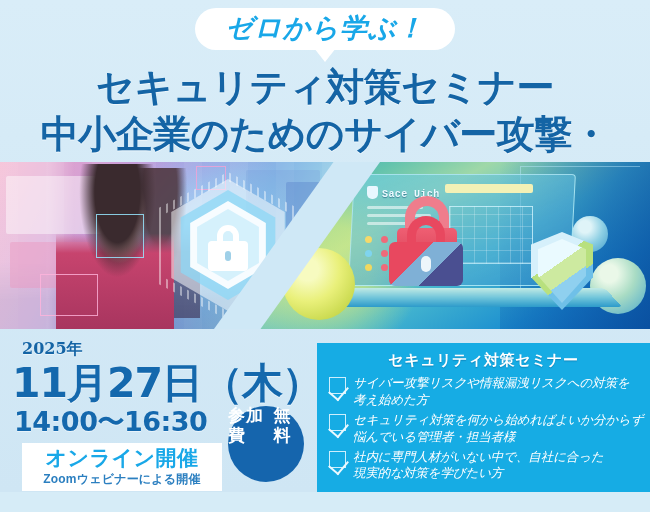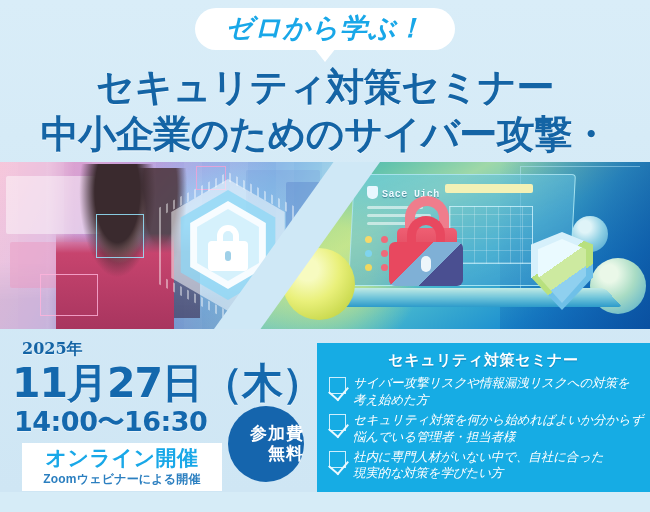--- a/index.html
+++ b/index.html
@@ -215,21 +215,21 @@
   }
   .onlinebox .main {
     font-size:21px; font-weight:bold; color:#19a8e8; line-height:1.15; letter-spacing:.5px;
   }
   .onlinebox .sub {
     font-size:12px; font-weight:bold; color:#2b7fc0; letter-spacing:.2px; margin-top:1px;
   }
   .freebadge {
     position:absolute; left:228px; top:406px; width:76px; height:76px;
     border-radius:50%; background:#1565ad; color:#ffffff;
-    display:flex; flex-direction:column; align-items:flex-end; justify-content:center;
+    display:flex; flex-direction:row; align-items:flex-start; justify-content:center;
     line-height:1.18; z-index:6;
   }
   .freebadge span { font-size:17px; font-weight:bold; letter-spacing:1px; }
 
   
   .recpanel {
     position:absolute; left:317px; top:343px; width:333px; height:169px;
     background:#16ace4; color:#ffffff; padding:8px 10px 0 10px; z-index:5;
   }
   .rec-head {

